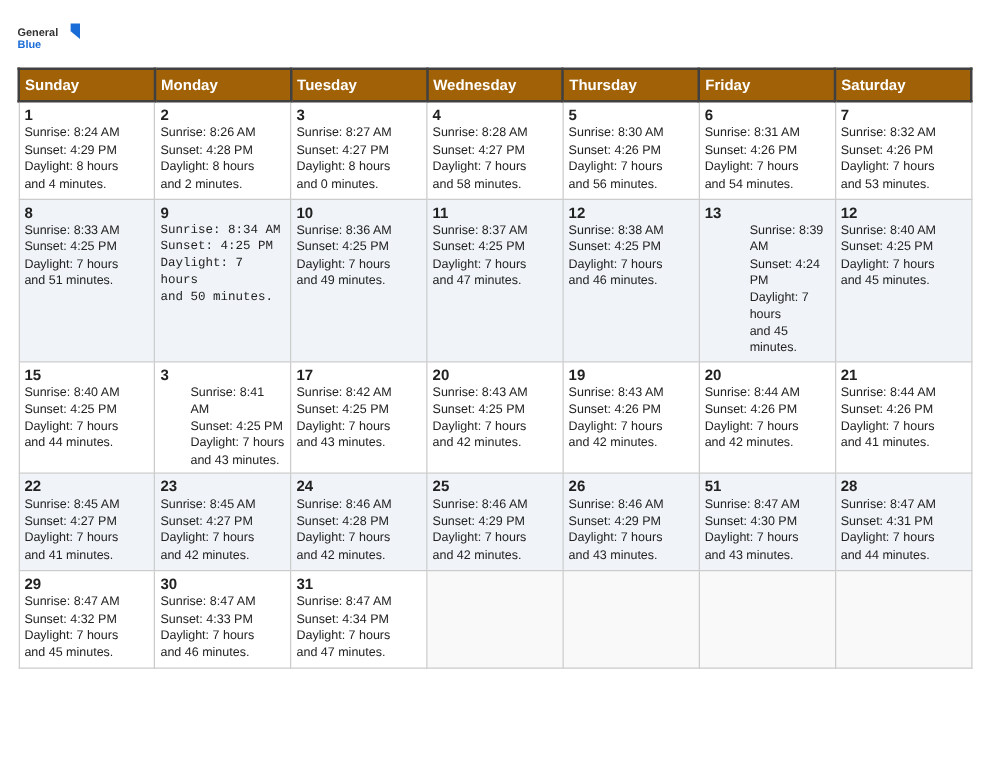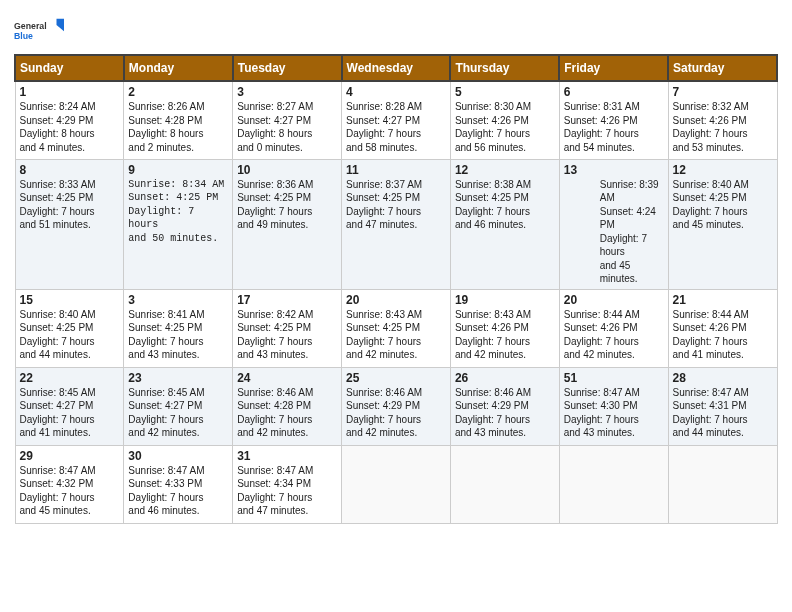--- a/index.html
+++ b/index.html
@@ -217,21 +217,21 @@
         <tr>
           <td>
             <span class="day-num">15</span>
             <div class="day-info" style="white-space: pre-line;">Sunrise: 8:40 AM
 Sunset: 4:25 PM
 Daylight: 7 hours
 and 44 minutes.</div>
           </td>
           <td>
             <span class="day-num">3</span>
-            <div class="day-info" style="white-space: pre-line;">Sunrise: 8:41 AM
+            <div class="day-info" style="white-space: pre-line; margin-left: 24px;">Sunrise: 8:41 AM
 Sunset: 4:25 PM
 Daylight: 7 hours
 and 43 minutes.</div>
           </td>
           <td>
             <span class="day-num">17</span>
             <div class="day-info" style="white-space: pre-line;">Sunrise: 8:42 AM
 Sunset: 4:25 PM
 Daylight: 7 hours
 and 43 minutes.</div>

